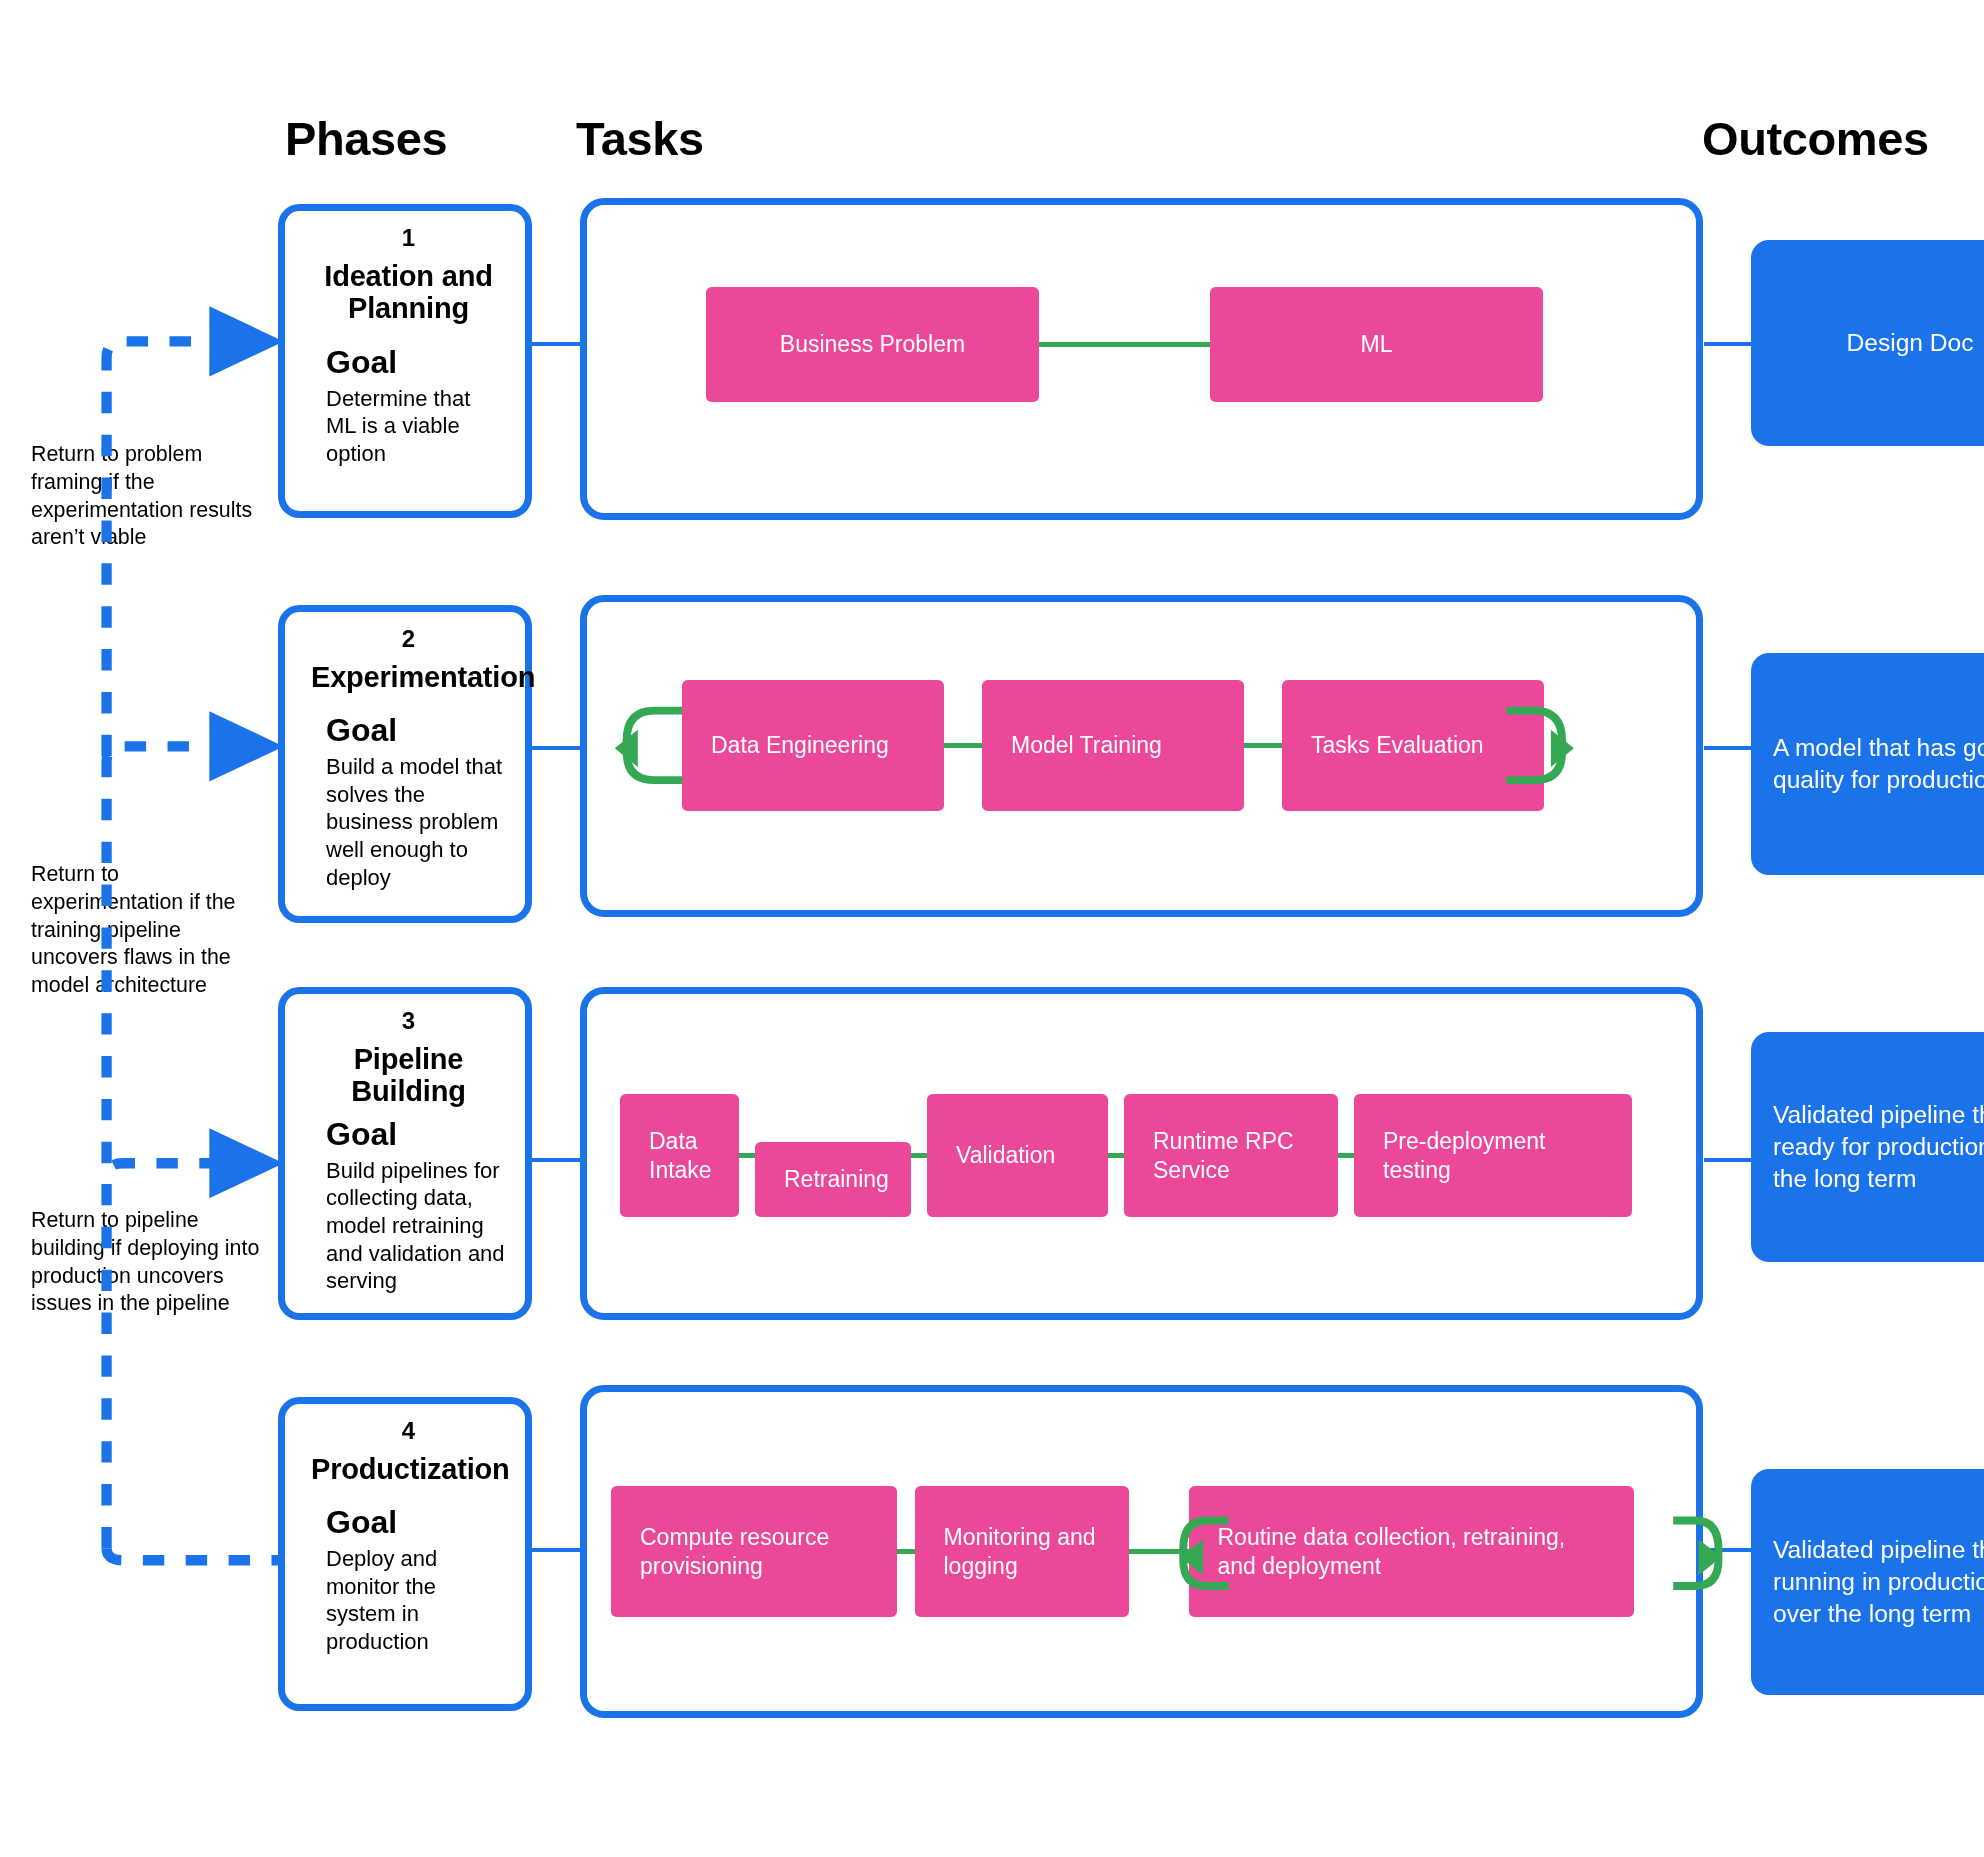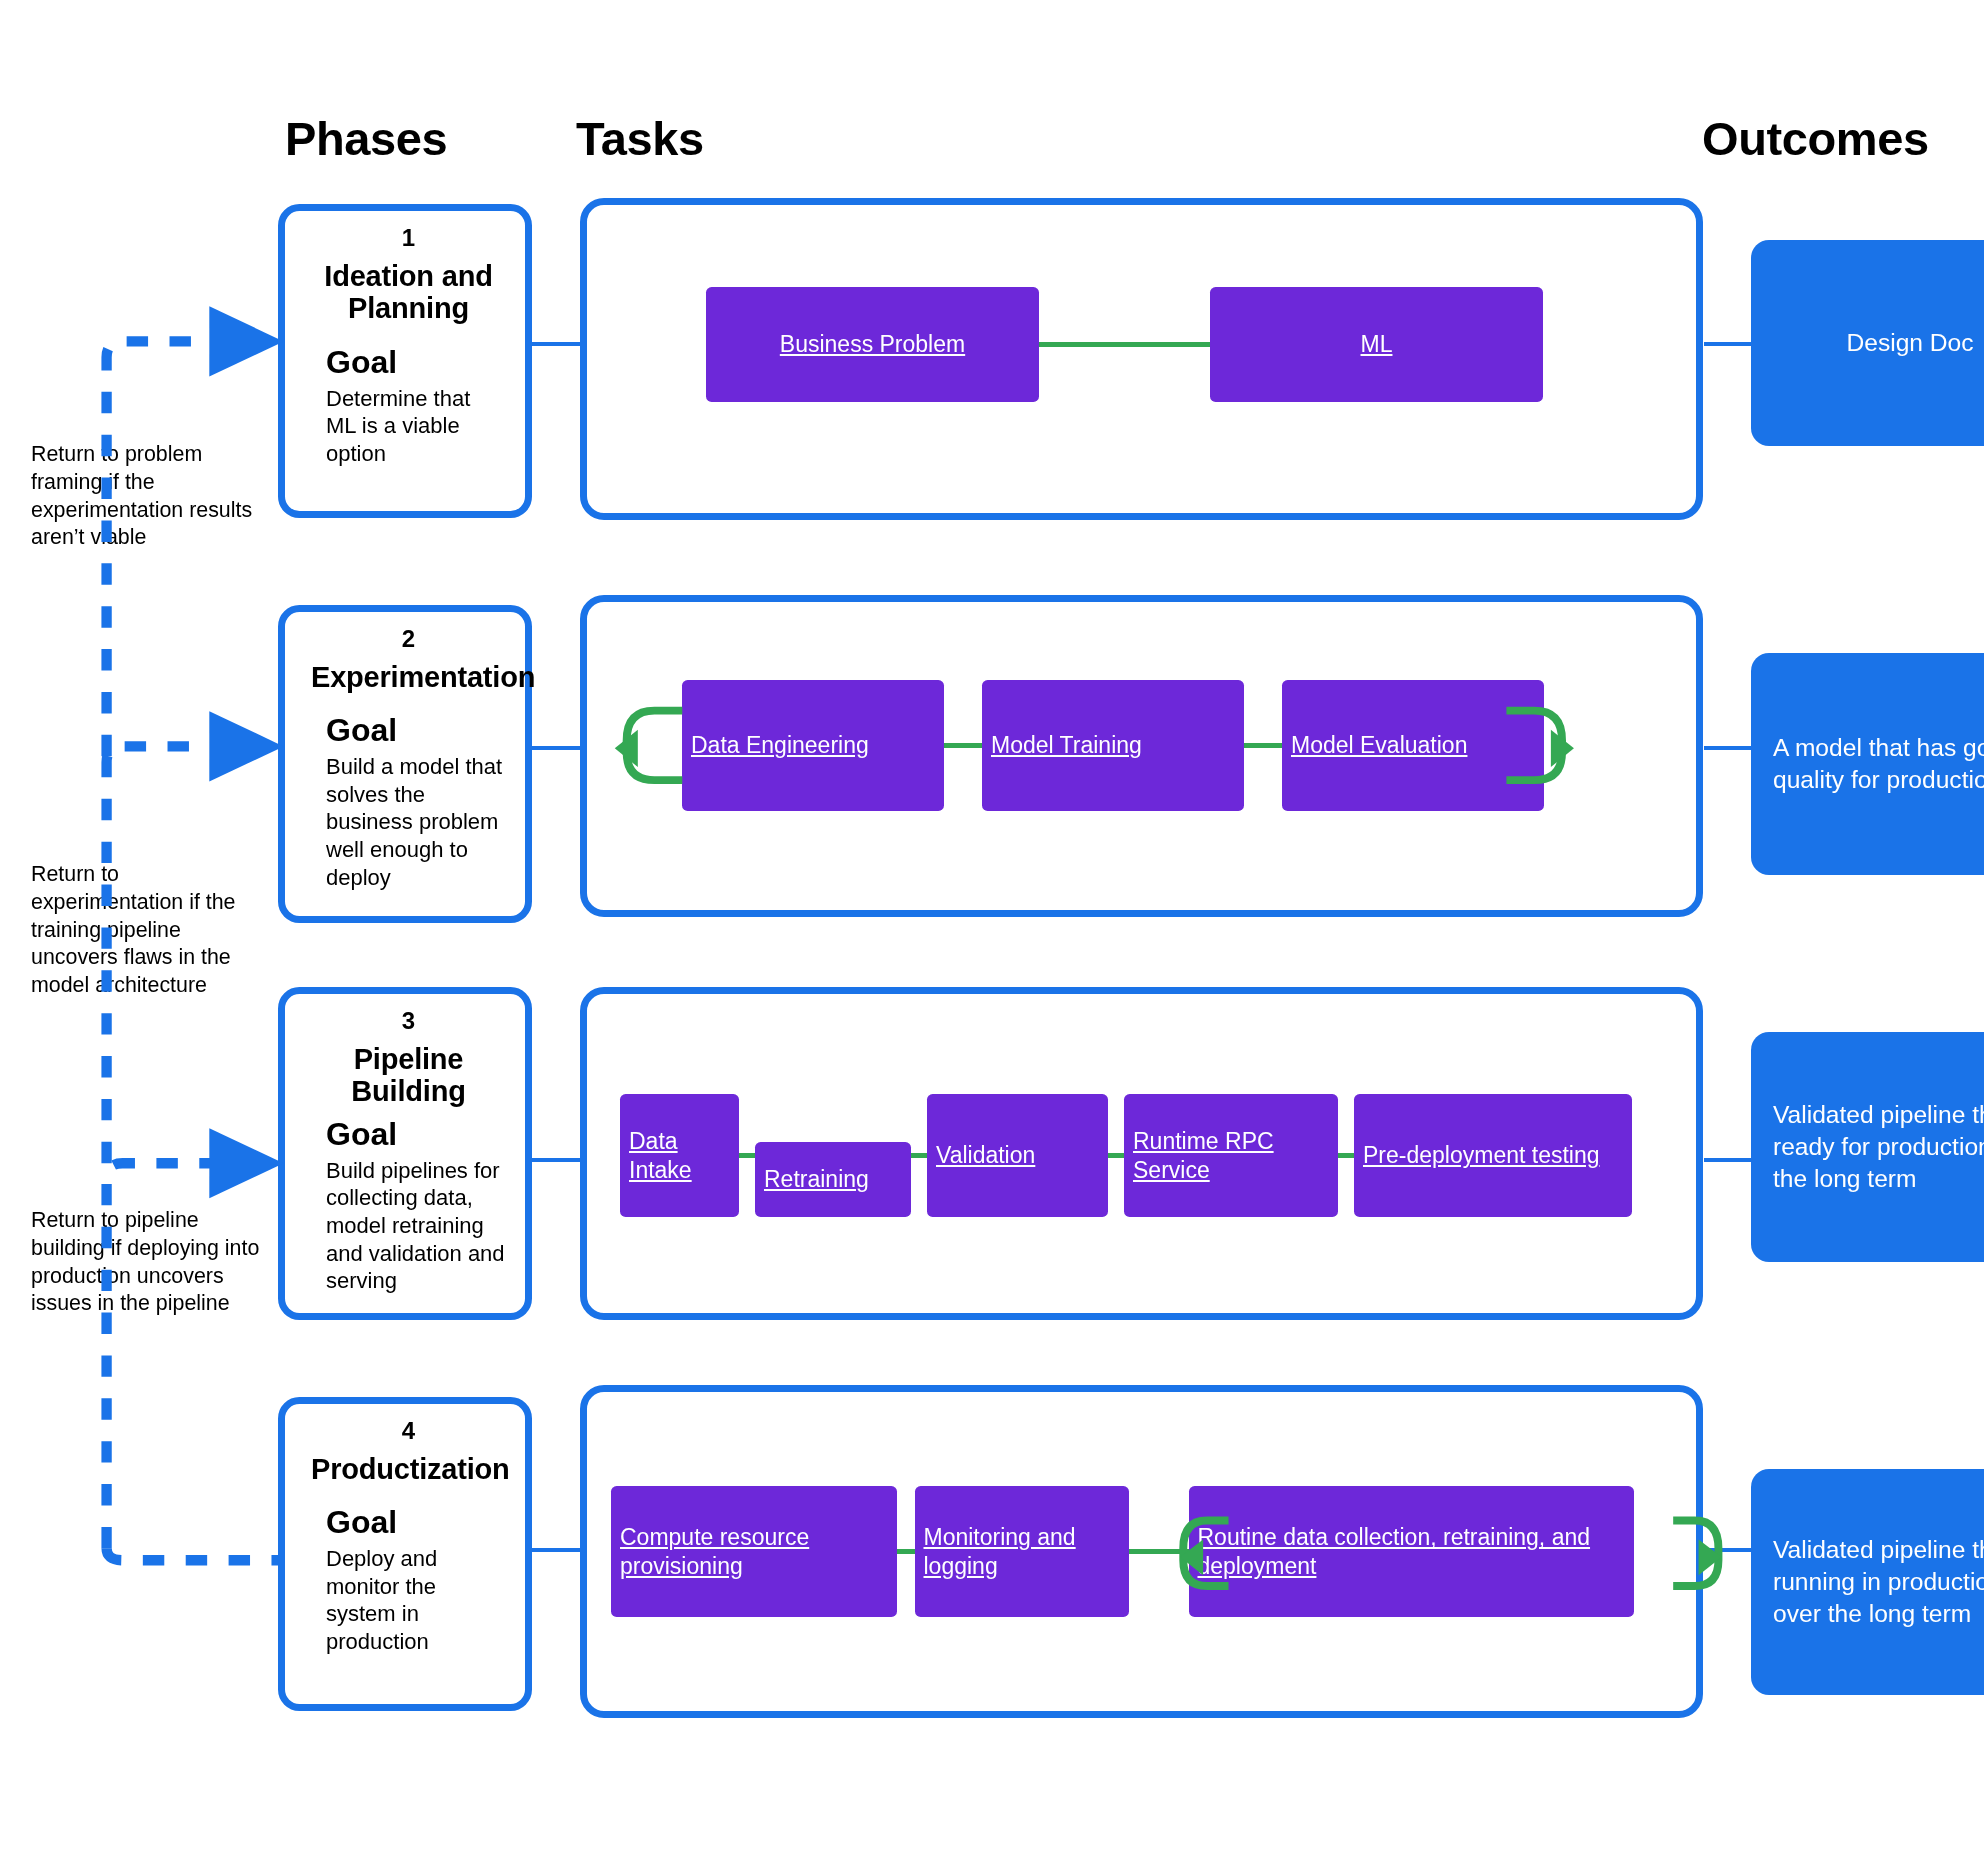--- a/index.html
+++ b/index.html
@@ -68,30 +68,29 @@
     border-radius:24px;
     background:#ffffff;
   }
   .task-row{
     position:absolute;
     display:flex;
     align-items:stretch;
   }
   .task-box{
     box-sizing:border-box;
-    background:#6d28d9;
+    background:#ec4899;
     border-radius:5.6px;
     color:#ffffff;
     display:flex;
     align-items:center;
     justify-content:flex-start;
     font-size:23px;
     line-height:1.22;
-    padding:0 9px;
-    text-decoration:underline;
+    padding:0 29px;
   }
   .task-box.centered{justify-content:center;text-align:center;}
   .task-gap{flex:0 0 auto;position:relative;}
   .task-gap .link{
     position:absolute;
     left:0;right:0;
     top:50%;
     height:4.8px;
     margin-top:-2.4px;
     background:#34a853;
@@ -184,21 +183,21 @@
 
   <div class="task-row" style="left:682px; top:680px; height:131px;">
     <div class="task-box" style="width:262px;">Data Engineering</div>
     <div class="task-gap" style="width:38px;">
         <div class="link"></div>
       </div>
     <div class="task-box" style="width:262px;">Model Training</div>
     <div class="task-gap" style="width:38px;">
         <div class="link"></div>
       </div>
-    <div class="task-box" style="width:262px;">Model Evaluation</div>
+    <div class="task-box" style="width:262px;">Tasks Evaluation</div>
   </div>
 
   <div class="connector" style="left:1704px; top:746px; width:47px;"></div>
 
   <div class="outcome-box" style="left:1751px; top:653px; width:318px; height:222px;">A model that has good quality for production</div>
 
   <div class="phase-card tight" style="left:278px; top:987px; width:254px; height:333px;">
     <div class="phase-num">3</div>
     <div class="phase-title">Pipeline Building</div>
     <div class="phase-goal-wrap">

